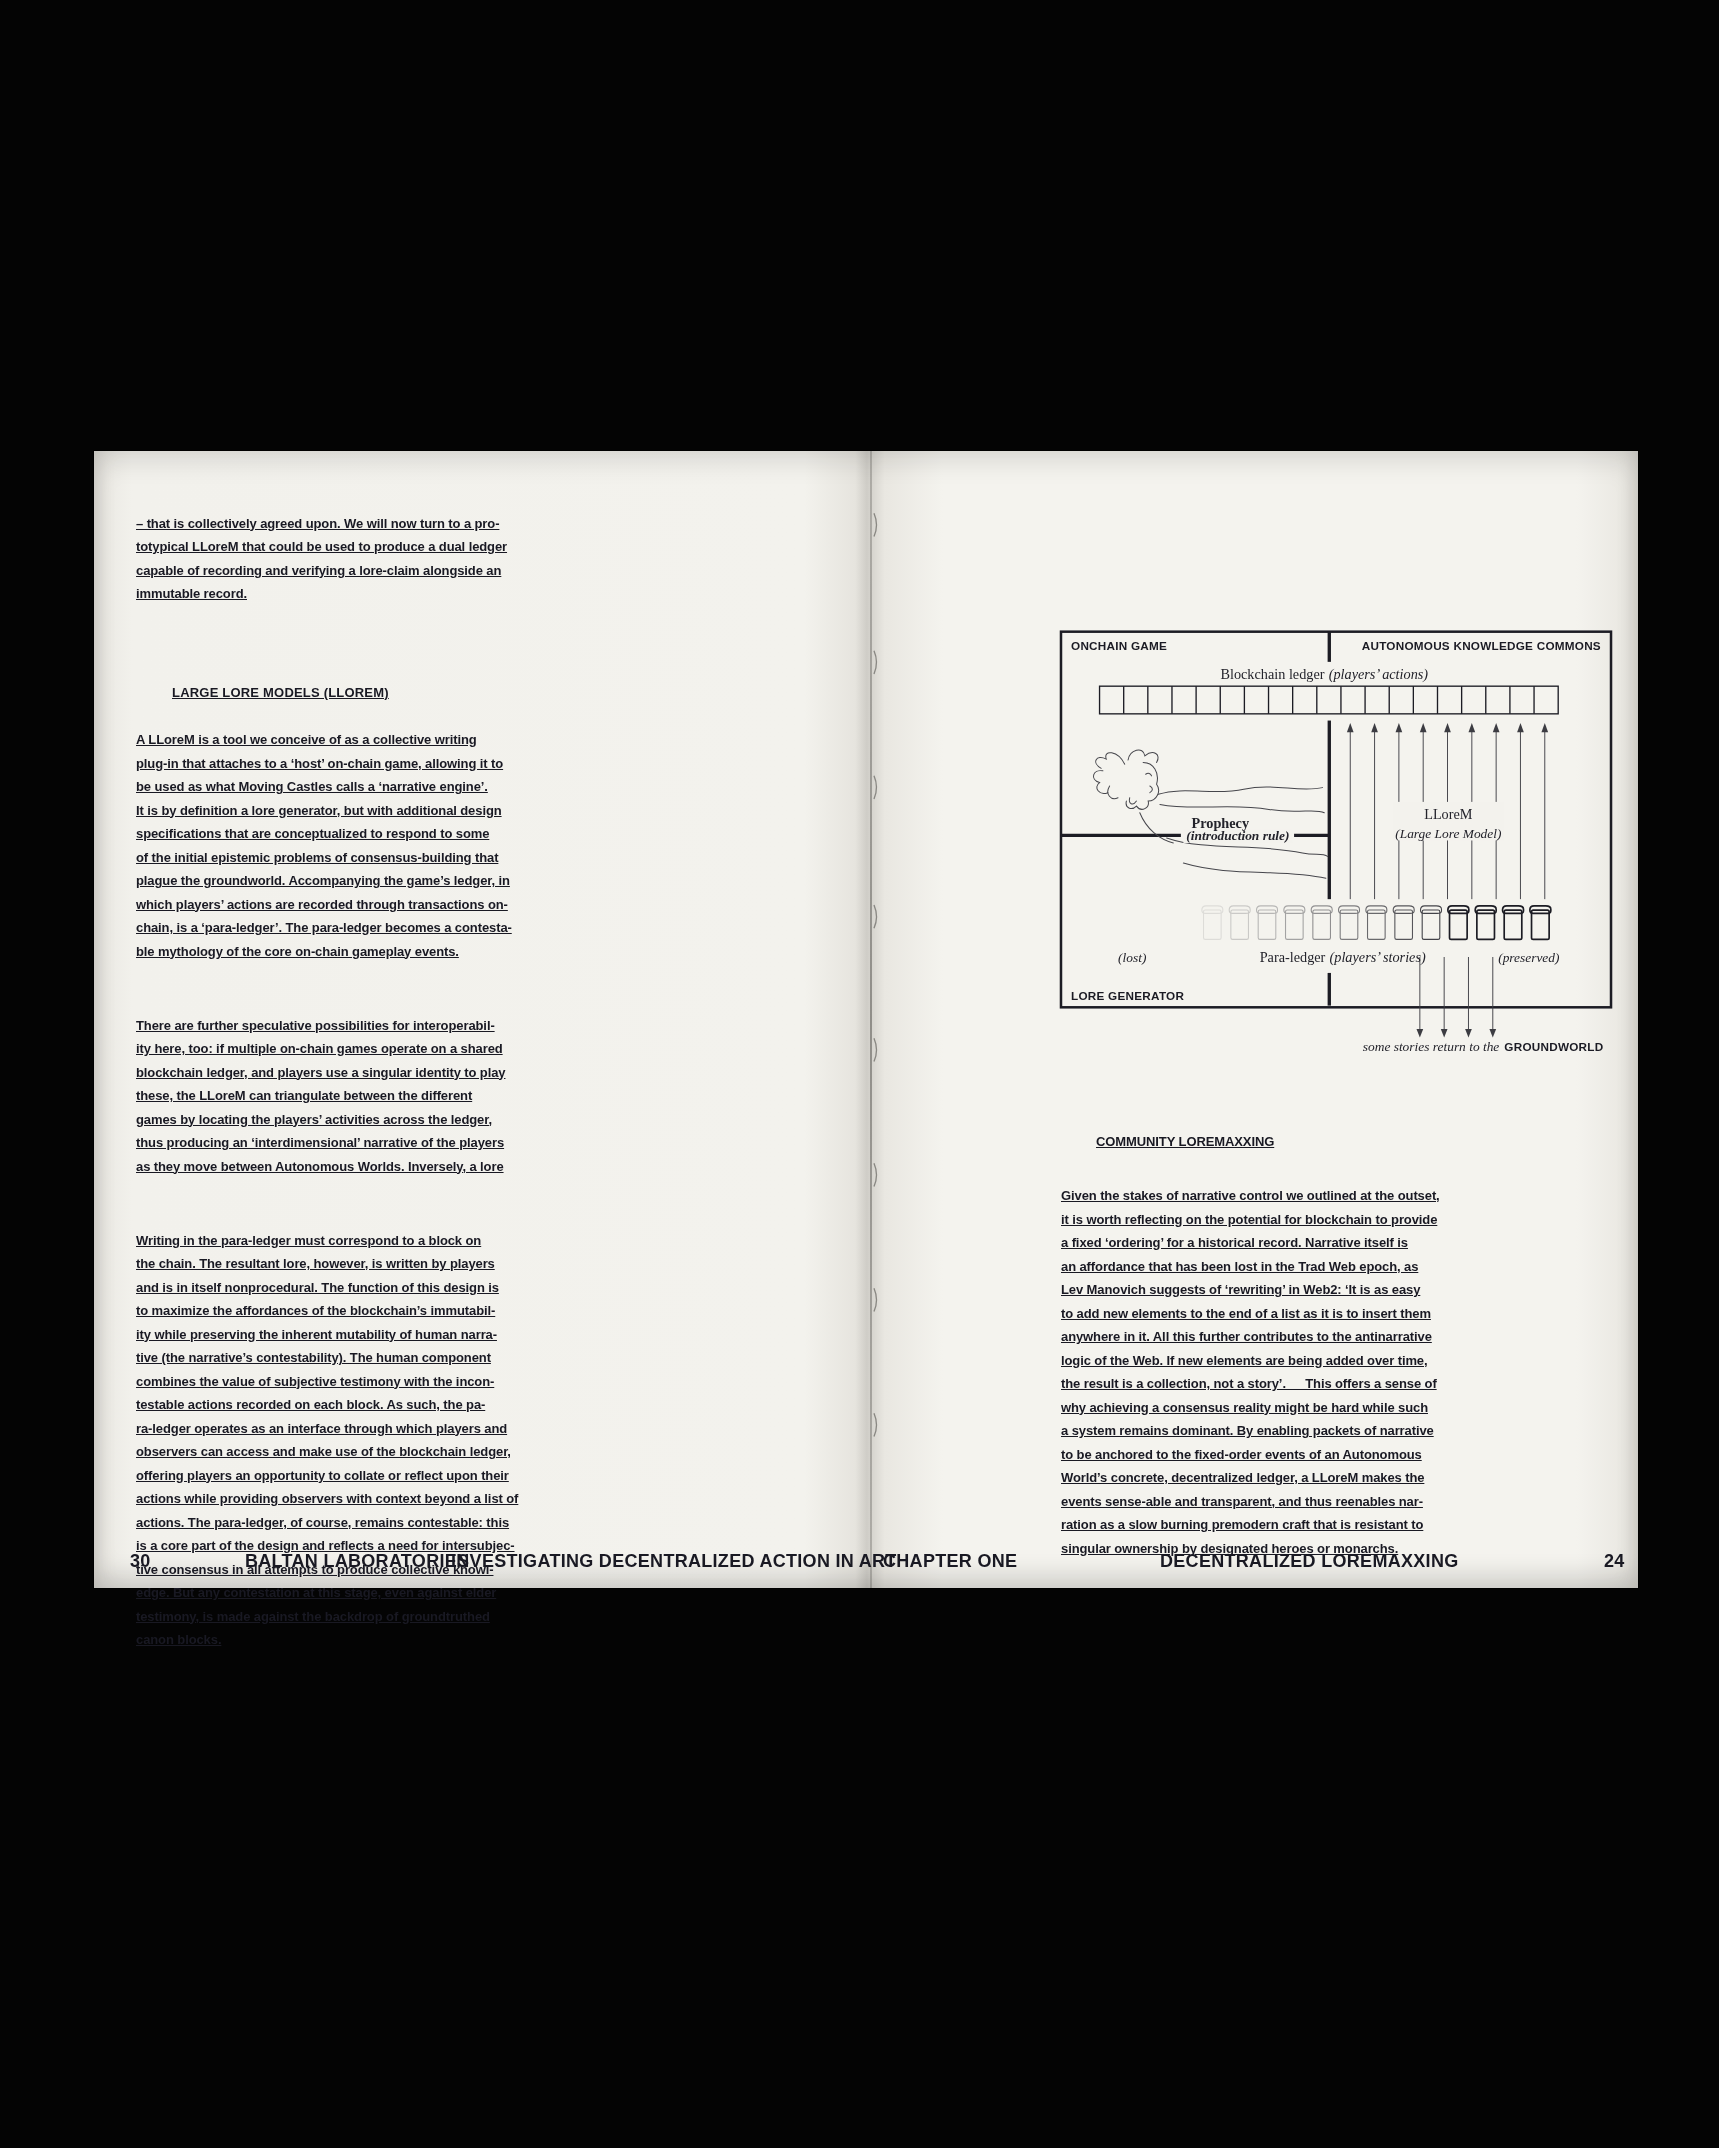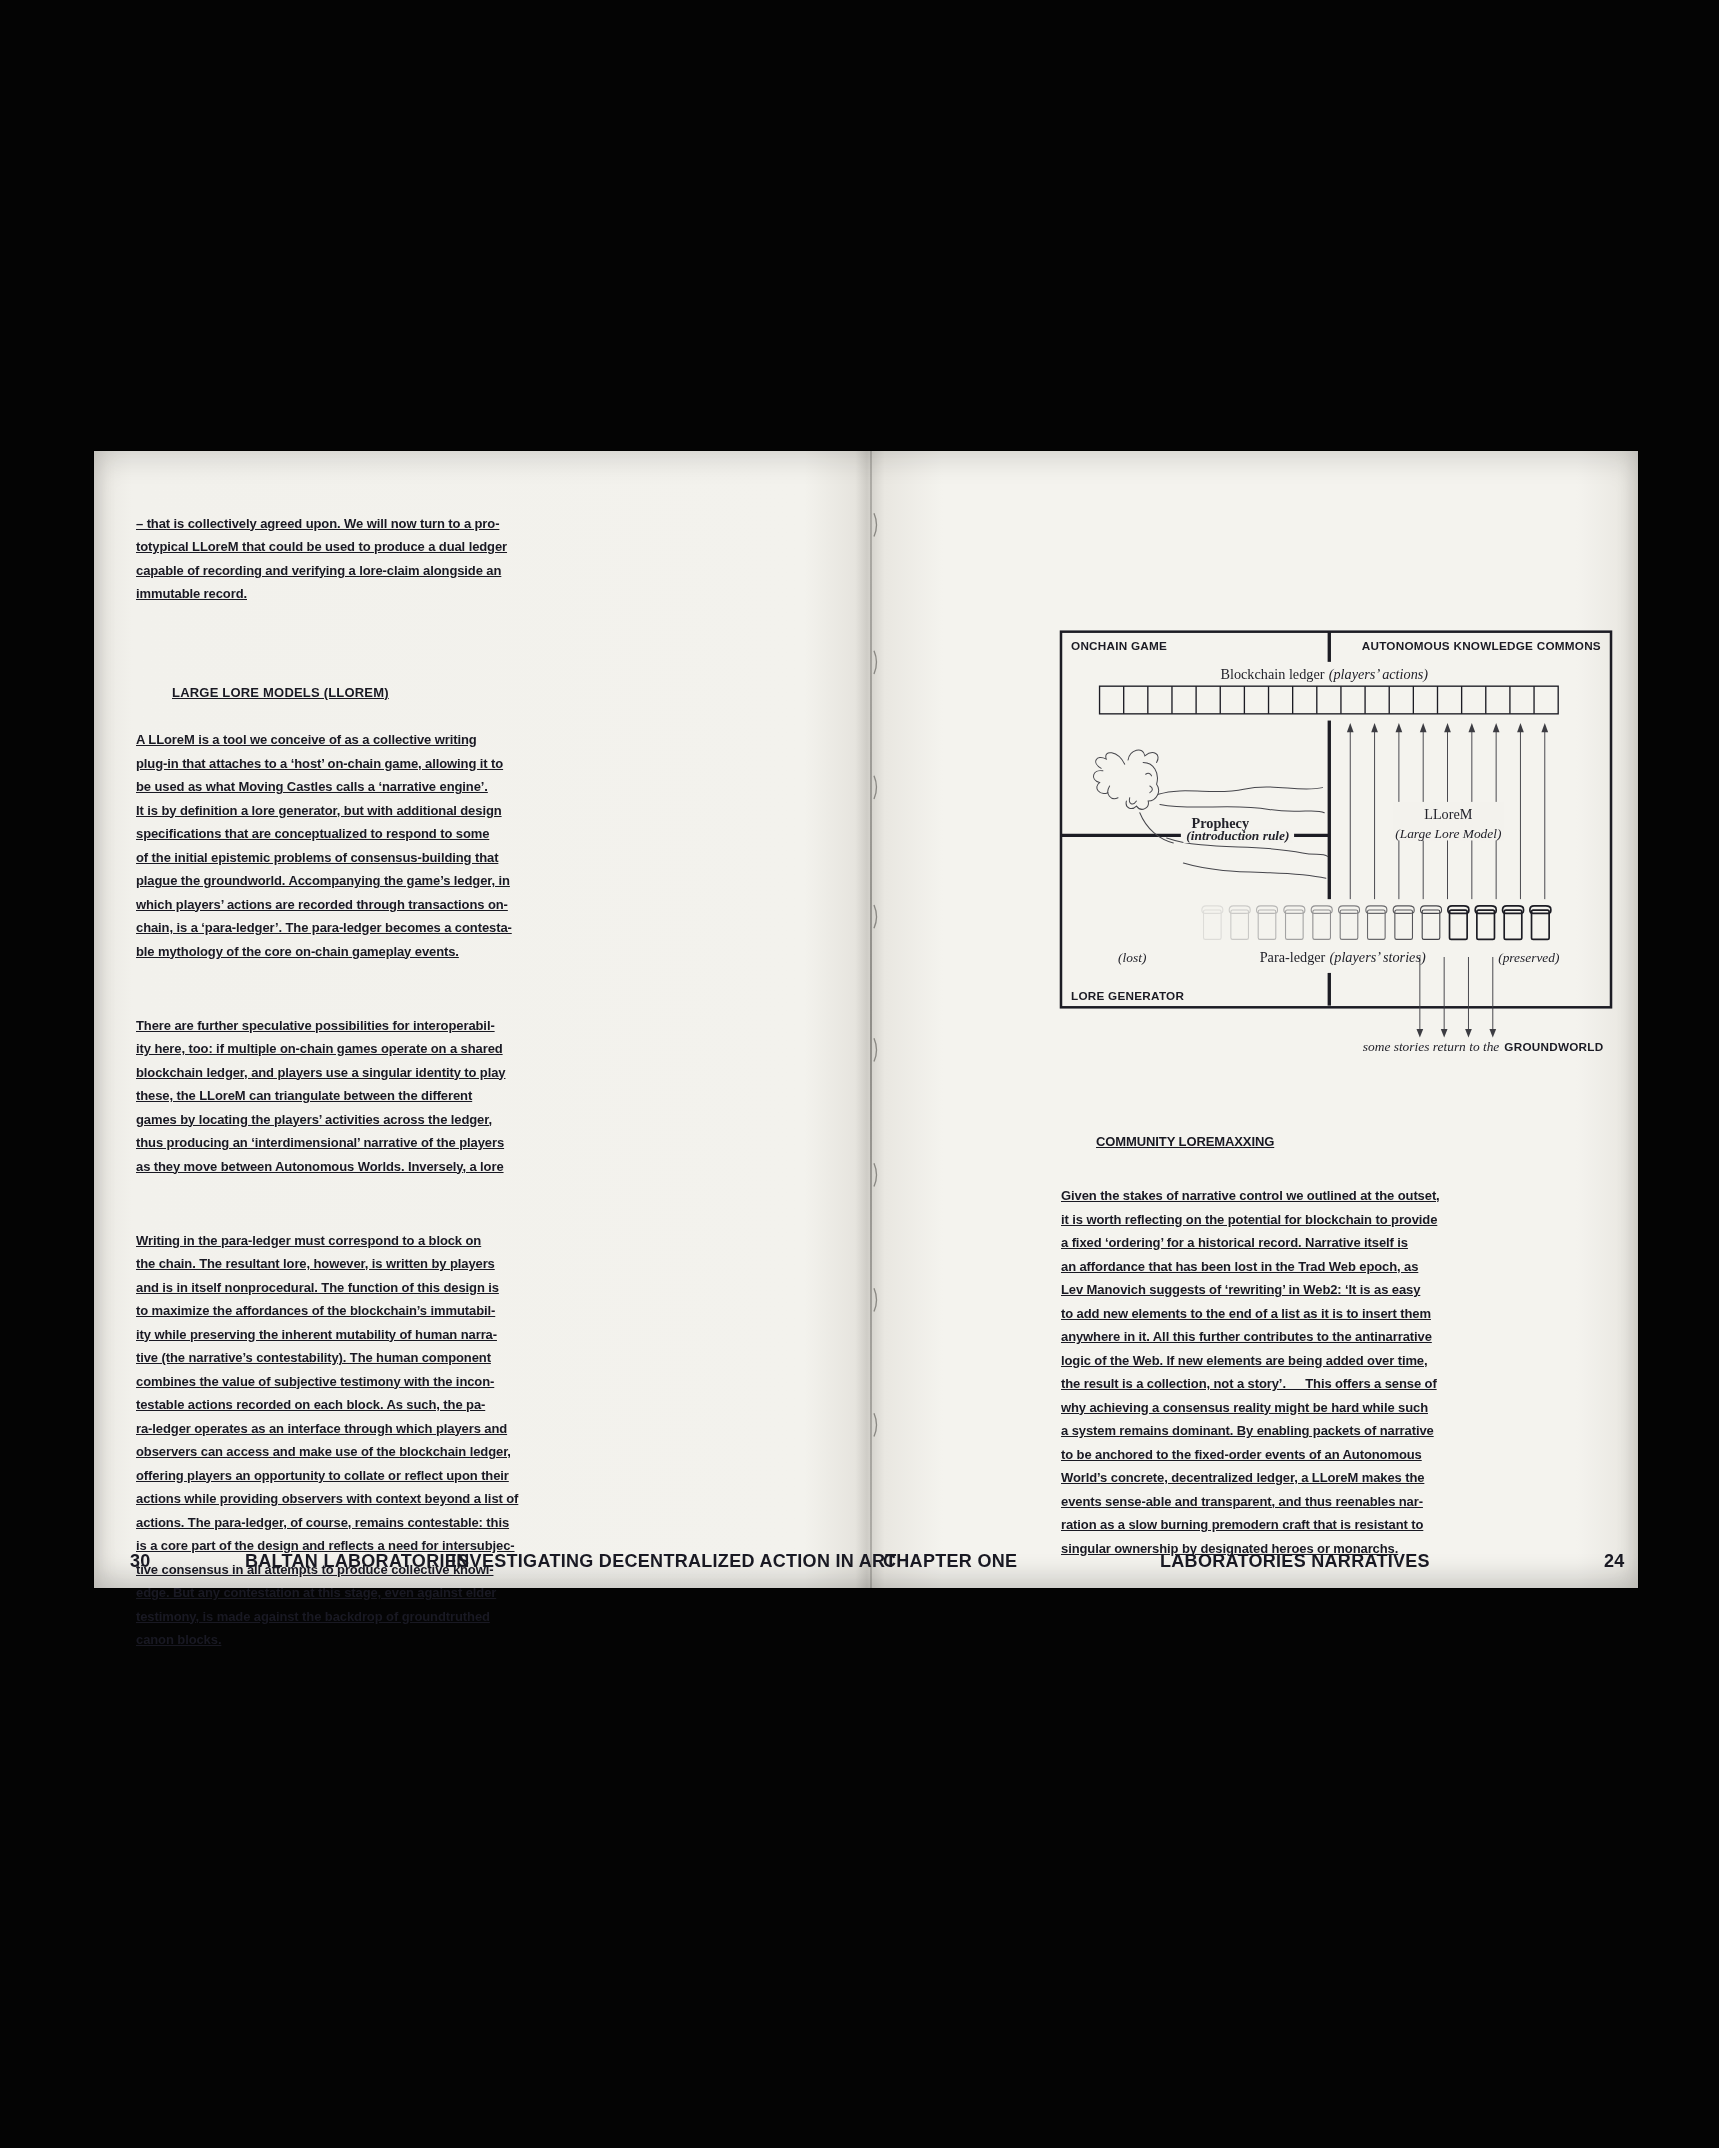--- a/index.html
+++ b/index.html
@@ -254,21 +254,21 @@
 the result is a collection, not a story’.  This offers a sense of
 why achieving a consensus reality might be hard while such
 a system remains dominant. By enabling packets of narrative
 to be anchored to the fixed-order events of an Autonomous
 World’s concrete, decentralized ledger, a LLoreM makes the
 events sense-able and transparent, and thus reenables nar-
 ration as a slow burning premodern craft that is resistant to
 singular ownership by designated heroes or monarchs.</p>
 
   <span class="footer-item" style="left:789px">CHAPTER ONE</span>
-  <span class="footer-item" style="left:1066px">LABORATORIES NARRATIVES</span>
+  <span class="footer-item" style="left:1066px">DECENTRALIZED LOREMAXXING</span>
   <span class="footer-item" style="left:1510px">24</span>
 
   <svg class="fold-marks" width="20" height="1137" viewBox="0 0 24 1355" style="position:absolute;left:770px;top:0;">
     <g stroke="rgba(70,68,64,.55)" fill="none" stroke-width="1.6">
       <path d="M12,70  q6,14 0,28"></path>
         <path d="M12,235 q6,14 0,28"></path>
       <path d="M12,385 q6,14 0,28"></path>
         <path d="M12,540 q6,14 0,28"></path>
       <path d="M12,700 q6,14 0,28"></path>
         <path d="M12,850 q6,14 0,28"></path>

